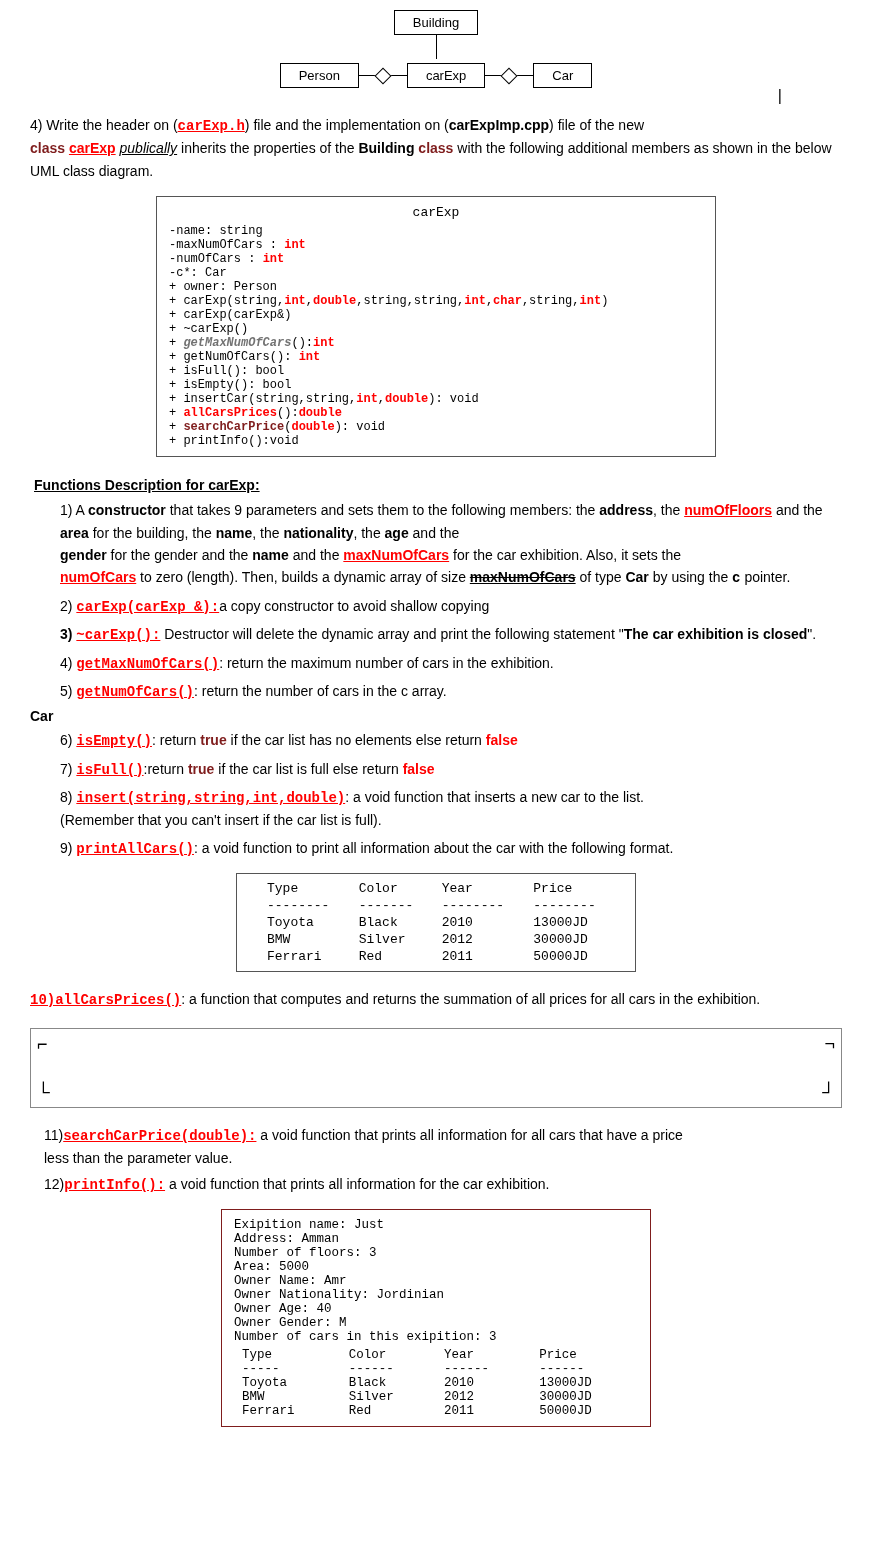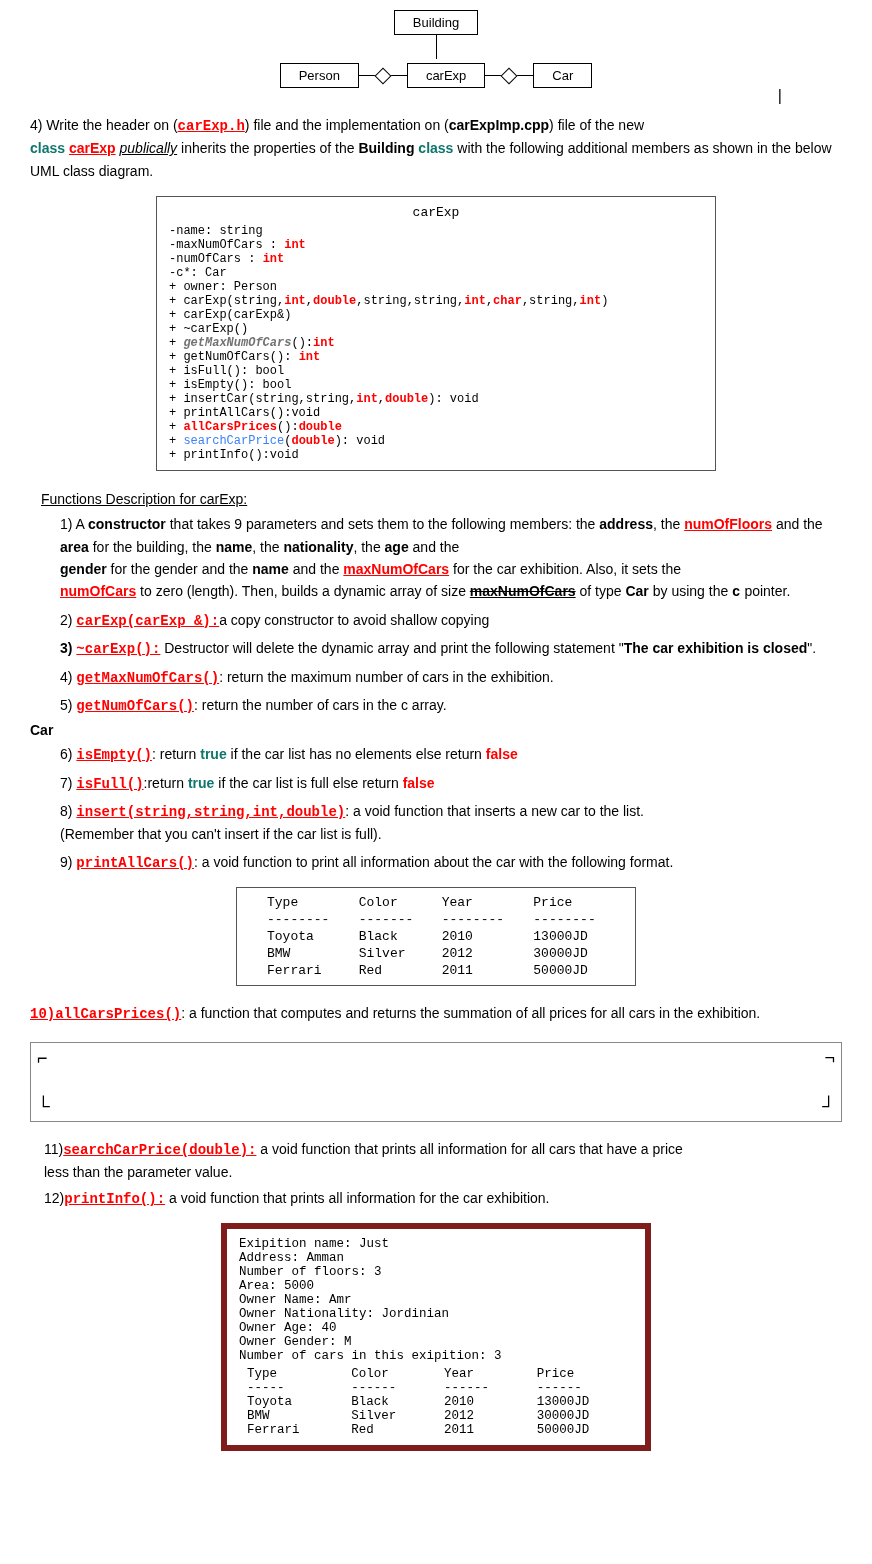--- a/index.html
+++ b/index.html
@@ -68,28 +68,28 @@
     .code-box .box-title {
       text-align: center;
       font-size: 13px;
       margin-bottom: 4px;
     }
     .underline-red { text-decoration: underline; color: red; }
     .underline-black { text-decoration: underline; margin-top: 12px; }
     .bold { font-weight: bold; }
     .italic { font-style: italic; }
     .strike-underline { text-decoration: underline line-through; }
-    .blue { color: #0f766e; }
+    .blue { color: #7f1d1d; }
     .red { color: red; }
     .mono { font-family: 'Courier New', monospace; }
     .functions-title {
       font-size: 14px;
-      font-weight: normal;
+      font-weight: bold;
       text-decoration: underline;
-      margin: 12px 0 6px 11px;
+      margin: 12px 0 6px 4px;
     }
     .list-item {
       margin: 5px 0 5px 30px;
       line-height: 1.6;
     }
     .table-box {
       border: 1px solid #555;
       padding: 6px 20px;
       margin: 8px auto;
       width: 400px;
@@ -112,21 +112,21 @@
       height: 80px;
       margin: 16px 0;
       position: relative;
       background: #fff;
     }
     .corner-tl { position: absolute; top: 6px; left: 6px; font-size: 18px; line-height:1; }
     .corner-tr { position: absolute; top: 6px; right: 6px; font-size: 18px; line-height:1; }
     .corner-bl { position: absolute; bottom: 6px; left: 6px; font-size: 18px; line-height:1; }
     .corner-br { position: absolute; bottom: 6px; right: 6px; font-size: 18px; line-height:1; }
     .printinfo-box {
-      border: 6px solid #7f1d1d;
+      border: 1px solid #7f1d1d;
       padding: 8px 12px;
       font-family: 'Courier New', monospace;
       font-size: 12.5px;
       background: #fff;
       margin: 8px auto;
       width: 430px;
     }
     .printinfo-box table {
       width: 100%;
       border-collapse: collapse;
@@ -189,23 +189,22 @@
     <div>-c*: Car</div>
     <div>+ owner: Person</div>
     <div>+ carExp(string,<span style="color:red;font-weight:bold;">int</span>,<span style="color:red;font-weight:bold;">double</span>,string,string,<span style="color:red;font-weight:bold;">int</span>,<span style="color:red;font-weight:bold;">char</span>,string,<span style="color:red;font-weight:bold;">int</span>)</div>
     <div>+ carExp(carExp&amp;)</div>
     <div>+ ~carExp()</div>
     <div>+ <span style="color:#737373;font-weight:bold;font-style:italic;">getMaxNumOfCars</span>():<span style="color:red;font-weight:bold;">int</span></div>
     <div>+ getNumOfCars(): <span style="color:red;font-weight:bold;">int</span></div>
     <div>+ isFull(): bool</div>
     <div>+ isEmpty(): bool</div>
     <div>+ insertCar(string,string,<span style="color:red;font-weight:bold;">int</span>,<span style="color:red;font-weight:bold;">double</span>): void</div>
-    <div>+ printAllCars():void</div>
     <div>+ <span style="color:red;font-weight:bold;">allCarsPrices</span>():<span style="color:red;font-weight:bold;">double</span></div>
-    <div>+ <span style="color:#3b82f6;font-weight:normal;">searchCarPrice</span>(<span style="color:red;font-weight:bold;">double</span>): void</div>
+    <div>+ <span style="color:#7f1d1d;font-weight:bold;">searchCarPrice</span>(<span style="color:red;font-weight:bold;">double</span>): void</div>
     <div>+ printInfo():void</div>
   </div>
 </div>
 
 <div class="functions-title">Functions Description for carExp:</div>
 
 <div class="list-item">
   <span>1)  A </span><span class="bold">constructor</span><span> that takes 9 parameters and sets them to the following members: the </span><span class="bold">address</span><span>, the </span><span class="underline-red bold">numOfFloors</span><span> and the </span><span class="bold">area</span><span> for the building, the </span><span class="bold">name</span><span>, the </span><span class="bold">nationality</span><span>, the </span><span class="bold">age</span><span> and the</span><br>
   <span class="bold">gender</span><span> for the gender and the </span><span class="bold">name</span><span> and the </span><span class="underline-red bold">maxNumOfCars</span><span> for the car exhibition. Also, it sets the</span><br>
   <span class="underline-red bold">numOfCars</span><span> to zero (length). Then, builds a dynamic array of size </span><span class="strike-underline bold">maxNumOfCars</span><span> of type </span><span class="bold">Car</span><span> by using the </span><span class="bold mono">c</span><span> pointer.</span>

